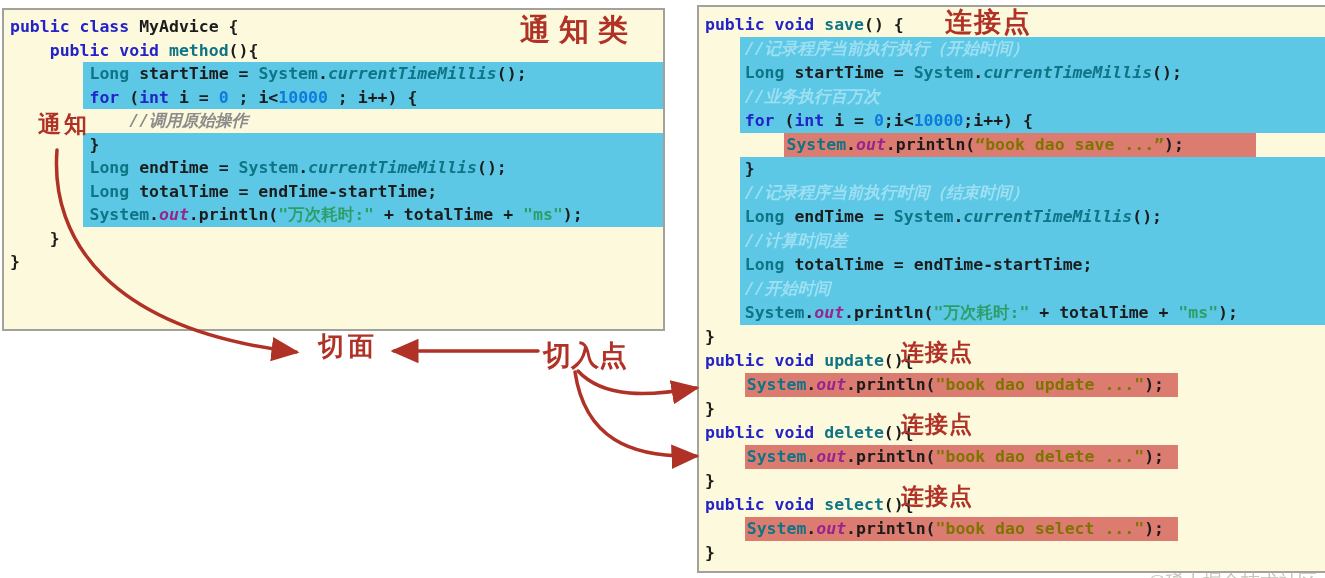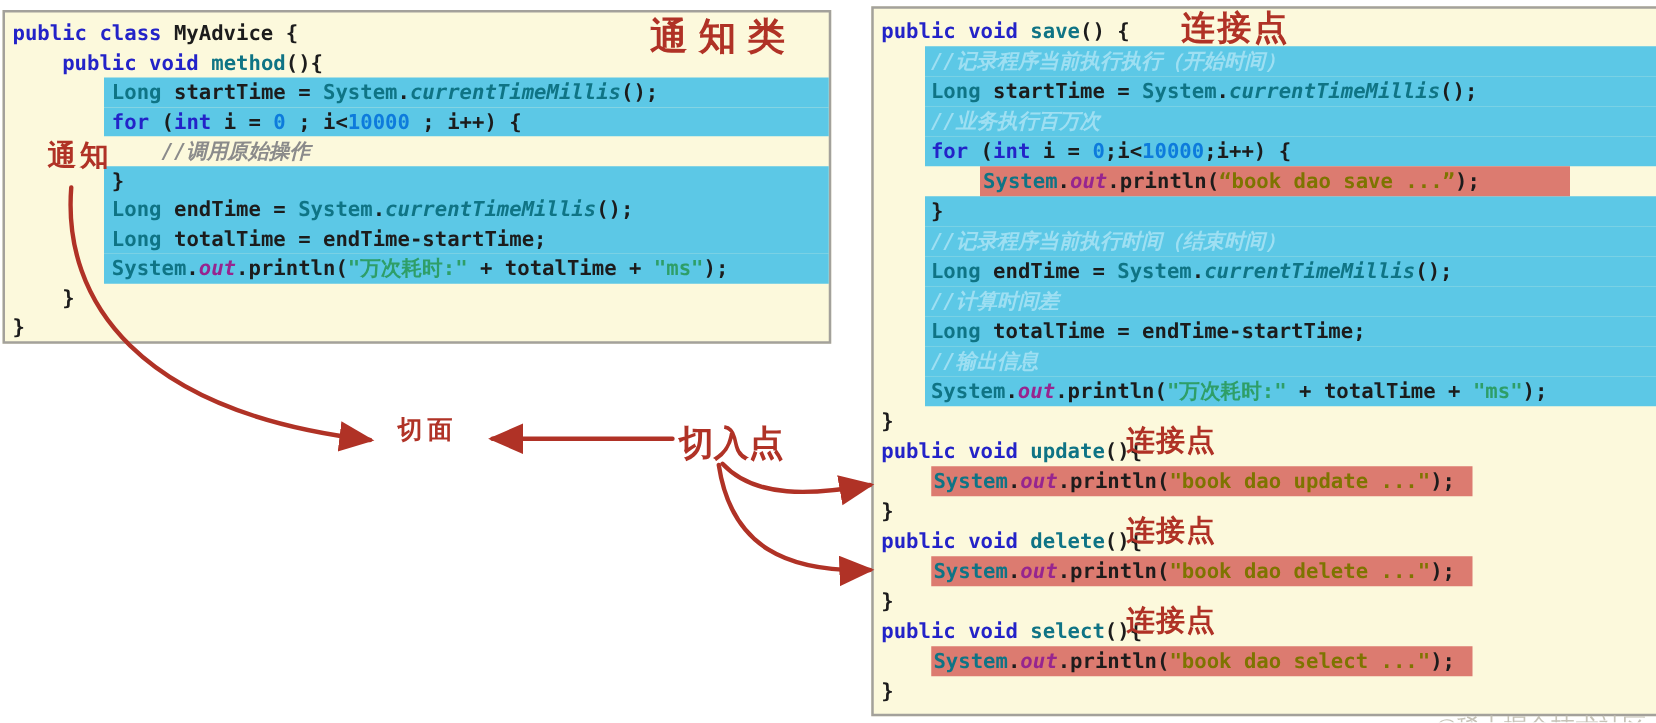--- a/index.html
+++ b/index.html
@@ -1,21 +1,21 @@
 <!DOCTYPE html>
 <html style="--panel-bg: #fcf9dc; --panel-border: #a3a19b; --hl-blue: #5cc8e6; --hl-red: #dc7b70; --kw: #2323c8; --teal: #0f7485; --num: #0d7bdc; --plain: #1c1c1c; --field: #97258f; --str-green: #2e9e68; --str-olive: #7e7400; --comment-gray: #8b8b8b; --comment-blue: #9edff2; --annotation: #b03226; --watermark: #c6c3b8;"><head>
 <meta charset="utf-8">
 <style>
   html,body{margin:0;padding:0;background:#fff;}
   .canvas{position:relative;width:1325px;height:578px;background:#fff;overflow:hidden;
           font-family:"DejaVu Sans Mono","Liberation Mono",monospace;}
 
   .panel{position:absolute;background:var(--panel-bg,#fcf9dc);border:2px solid var(--panel-border,#a3a19b);
          box-sizing:border-box;z-index:1;}
-  .panel-left{left:2px;top:8px;width:663px;height:267px;--hx:calc(8ch - 6px);--lh:23.5px;}
+  .panel-left{left:2px;top:8px;width:663px;height:323px;--hx:calc(8ch - 6px);--lh:23.5px;}
   .panel-right{left:697px;top:5px;width:664px;height:568px;--hx:calc(4ch - 5px);--lh:24px;}
 
   .code{font-weight:bold;font-size:16.5px;padding:5px 0 0 6px;}
   .panel-right .code{padding-top:6px;}
   .line{white-space:pre;height:var(--lh);line-height:var(--lh);}
   .hb{background:linear-gradient(to right,transparent var(--hx),var(--hl-blue,#5cc8e6) var(--hx));}
   .hr{display:inline-block;height:100%;box-sizing:border-box;vertical-align:top;
       background:var(--hl-red,#dc7b70);padding:0 14px 0 2px;}
   .hr-wide{padding-right:72px;}
 
@@ -29,21 +29,21 @@
   .c-so{color:var(--str-olive,#7e7400);}
   .c-cg{color:var(--comment-gray,#8b8b8b);font-style:italic;}
   .c-cb{color:var(--comment-blue,#9edff2);font-style:italic;}
 
   .arrows{position:absolute;left:0;top:0;width:1325px;height:578px;z-index:5;pointer-events:none;}
 
   .lbl{position:absolute;z-index:6;color:var(--annotation,#b03226);line-height:1;
        font-family:"Liberation Serif","DejaVu Serif",serif;font-weight:bold;white-space:nowrap;}
   .lbl-advice-class{left:520px;top:15px;font-size:30px;letter-spacing:9px;}
   .lbl-advice{left:38px;top:113px;font-size:23px;letter-spacing:3px;}
-  .lbl-aspect{left:318px;top:334px;font-size:20px;letter-spacing:4px;}
+  .lbl-aspect{left:318px;top:334px;font-size:26px;letter-spacing:4px;}
   .lbl-pointcut{left:543px;top:342px;font-size:28px;}
   .lbl-jp-save{left:945px;top:9px;font-size:27px;letter-spacing:2px;}
   .lbl-jp{font-size:23px;letter-spacing:1px;}
   .lbl-jp-update{left:901px;top:341px;}
   .lbl-jp-delete{left:901px;top:413px;}
   .lbl-jp-select{left:901px;top:485px;}
 
   .watermark{position:absolute;right:8px;top:545px;z-index:4;font-size:19px;
              color:var(--watermark,#c6c3b8);font-family:"Liberation Serif","DejaVu Serif",serif;margin-top:24px;}
 </style>
@@ -74,21 +74,21 @@
         <div class="line hb">    <span class="c-cb">//记录程序当前执行执行（开始时间）</span></div>
         <div class="line hb">    <span class="c-t">Long</span><span class="c-p"> startTime = </span><span class="c-t">System</span><span class="c-p">.</span><span class="c-ti">currentTimeMillis</span><span class="c-p">();</span></div>
         <div class="line hb">    <span class="c-cb">//业务执行百万次</span></div>
         <div class="line hb">    <span class="c-k">for</span><span class="c-p"> (</span><span class="c-k">int</span><span class="c-p"> i = </span><span class="c-n">0</span><span class="c-p">;i&lt;</span><span class="c-n">10000</span><span class="c-p">;i++) {</span></div>
         <div class="line">        <span class="hr hr-wide"><span class="c-t">System</span><span class="c-p">.</span><span class="c-o">out</span><span class="c-p">.println(</span><span class="c-so">“book dao save ...”</span><span class="c-p">);</span></span></div>
         <div class="line hb">    <span class="c-p">}</span></div>
         <div class="line hb">    <span class="c-cb">//记录程序当前执行时间（结束时间）</span></div>
         <div class="line hb">    <span class="c-t">Long</span><span class="c-p"> endTime = </span><span class="c-t">System</span><span class="c-p">.</span><span class="c-ti">currentTimeMillis</span><span class="c-p">();</span></div>
         <div class="line hb">    <span class="c-cb">//计算时间差</span></div>
         <div class="line hb">    <span class="c-t">Long</span><span class="c-p"> totalTime = endTime-startTime;</span></div>
-        <div class="line hb">    <span class="c-cb">//输出信息</span></div>
+        <div class="line hb">    <span class="c-cb">//开始时间</span></div>
         <div class="line hb">    <span class="c-t">System</span><span class="c-p">.</span><span class="c-o">out</span><span class="c-p">.println(</span><span class="c-sg">"万次耗时:"</span><span class="c-p"> + totalTime + </span><span class="c-sg">"ms"</span><span class="c-p">);</span></div>
         <div class="line"><span class="c-p">}</span></div>
         <div class="line"><span class="c-k">public</span><span class="c-p"> </span><span class="c-k">void</span><span class="c-p"> </span><span class="c-t">update</span><span class="c-p">(){</span></div>
         <div class="line">    <span class="hr"><span class="c-t">System</span><span class="c-p">.</span><span class="c-o">out</span><span class="c-p">.println(</span><span class="c-so">"book dao update ..."</span><span class="c-p">);</span></span></div>
         <div class="line"><span class="c-p">}</span></div>
         <div class="line"><span class="c-k">public</span><span class="c-p"> </span><span class="c-k">void</span><span class="c-p"> </span><span class="c-t">delete</span><span class="c-p">(){</span></div>
         <div class="line">    <span class="hr"><span class="c-t">System</span><span class="c-p">.</span><span class="c-o">out</span><span class="c-p">.println(</span><span class="c-so">"book dao delete ..."</span><span class="c-p">);</span></span></div>
         <div class="line"><span class="c-p">}</span></div>
         <div class="line"><span class="c-k">public</span><span class="c-p"> </span><span class="c-k">void</span><span class="c-p"> </span><span class="c-t">select</span><span class="c-p">(){</span></div>
         <div class="line">    <span class="hr"><span class="c-t">System</span><span class="c-p">.</span><span class="c-o">out</span><span class="c-p">.println(</span><span class="c-so">"book dao select ..."</span><span class="c-p">);</span></span></div>

